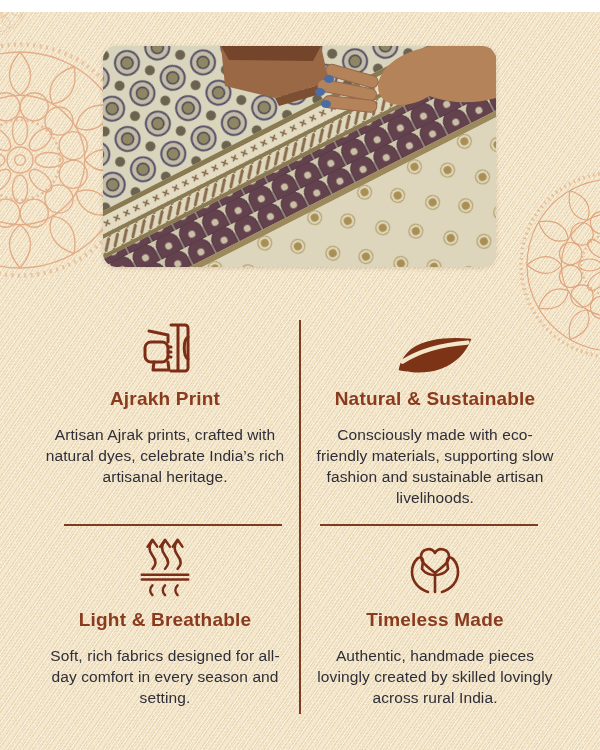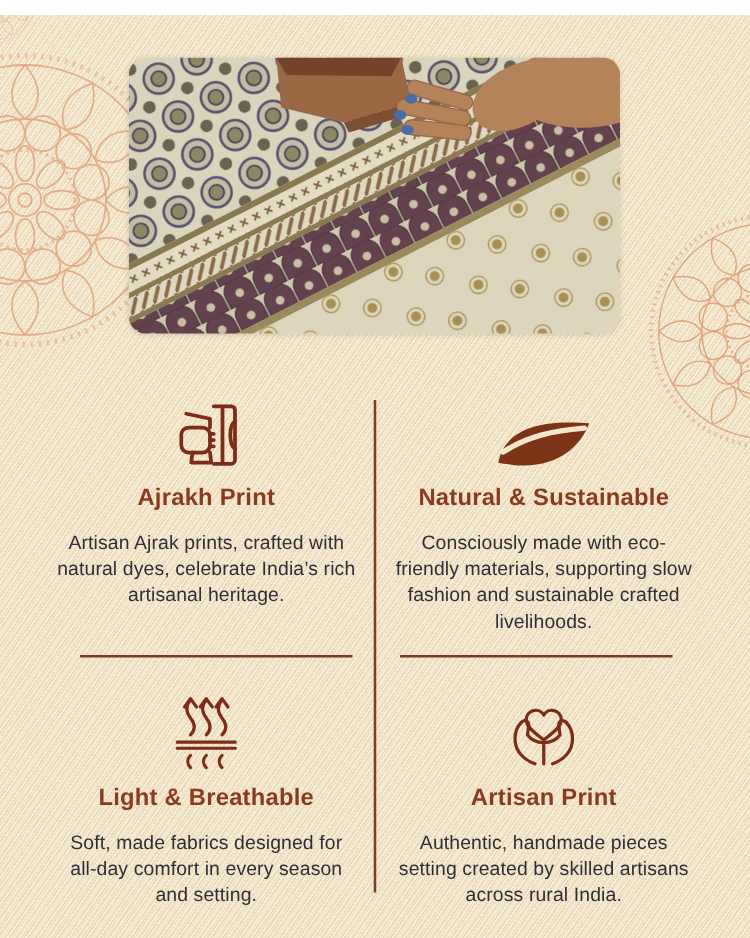--- a/index.html
+++ b/index.html
@@ -26,21 +26,21 @@
     display:grid;grid-template-columns:1fr 1fr;
   }
   .v-divider{
     position:absolute;left:50%;transform:translateX(-50%);
     top:8px;height:394px;width:2px;background:#7d3b20;
   }
   .feature{
     display:flex;flex-direction:column;align-items:center;text-align:center;
     padding:4px 8px 0;
   }
-  .feature.row2{padding-top:30px;text-align:center;}
+  .feature.row2{padding-top:11px;text-align:center;}
   .icon-box{height:60px;display:flex;align-items:flex-end;justify-content:center;margin-bottom:12px;}
   .feature-title{
     margin:0 0 14px;font-size:19px;font-weight:bold;color:#8a3b1e;letter-spacing:.2px;
   }
   .feature-desc{
     margin:0 0 16px;font-size:15.5px;line-height:21px;color:#2f2e37;
     letter-spacing:.1px;max-width:240px;
   }
   .h-divider{align-self:stretch;height:2px;background:#7d3b20;margin-top:auto;}
   .h-divider.left-cell{margin-left:26px;margin-right:10px;}
@@ -197,49 +197,49 @@
     </article>
 
     <article class="feature row1">
       <div class="icon-box">
         <svg width="82" height="44" viewBox="0 0 84 46">
           <path fill="#7c3316" d="M4 40C8 18 28 3 80 7C73 27 52 45 18 42c-6-1-10-1-14-2z"></path>
           <path fill="none" stroke="#f4e6c9" stroke-width="4.5" stroke-linecap="round" d="M8 31C28 18 50 13 76 11"></path>
         </svg>
       </div>
       <h3 class="feature-title">Natural &amp; Sustainable</h3>
-      <p class="feature-desc">Consciously made with eco-friendly materials, supporting slow fashion and sustainable crafted livelihoods.</p>
+      <p class="feature-desc">Consciously made with eco-friendly materials, supporting slow fashion and sustainable artisan livelihoods.</p>
       <div class="h-divider right-cell"></div>
     </article>
 
     <article class="feature row2">
       <div class="icon-box">
         <svg width="56" height="62" viewBox="0 0 56 64" fill="none" stroke="#7c2d16" stroke-width="2.6" stroke-linecap="round" stroke-linejoin="round">
           <path d="M10 12l5-7 5 7"></path>
             <path d="M15 6c-4 5-4 10 0 15s4 10 0 14"></path>
           <path d="M23 12l5-7 5 7"></path>
             <path d="M28 6c-4 5-4 10 0 15s4 10 0 14"></path>
           <path d="M36 12l5-7 5 7"></path>
             <path d="M41 6c-4 5-4 10 0 15s4 10 0 14"></path>
           <path d="M4 41h48M4 46h48"></path>
           <path d="M15 52c-3 3-3 7 0 10M28 52c-3 3-3 7 0 10M41 52c-3 3-3 7 0 10"></path>
         </svg>
       </div>
       <h3 class="feature-title">Light &amp; Breathable</h3>
-      <p class="feature-desc">Soft, made fabrics designed for all-day comfort in every season and setting.</p>
+      <p class="feature-desc">Soft, rich fabrics designed for all-day comfort in every season and setting.</p>
     </article>
 
     <article class="feature row2">
       <div class="icon-box">
         <svg width="60" height="60" viewBox="0 0 60 60" fill="none" stroke="#7c2d16" stroke-width="2.6" stroke-linecap="round" stroke-linejoin="round">
           <path d="M30 36c-8-6.5-14-10.5-14-16.5a7.5 7.5 0 0 1 14-3.5a7.5 7.5 0 0 1 14 3.5c0 6-6 10-14 16.5z"></path>
           <path d="M12 22c-3 3-5 8-5 13c0 10 7 17 16 20"></path>
           <path d="M12 22c3-3 6-1 6 2l-1 8c3 4 7 6 13 6"></path>
           <path d="M48 22c3 3 5 8 5 13c0 10-7 17-16 20"></path>
           <path d="M48 22c-3-3-6-1-6 2l1 8c-3 4-7 6-13 6"></path>
           <path d="M30 38v17"></path>
         </svg>
       </div>
-      <h3 class="feature-title">Artisan Print</h3>
-      <p class="feature-desc">Authentic, handmade pieces setting created by skilled artisans across rural India.</p>
+      <h3 class="feature-title">Timeless Made</h3>
+      <p class="feature-desc">Authentic, handmade pieces lovingly created by skilled lovingly across rural India.</p>
     </article>
   </section>
 </div>
 
 </body></html>

